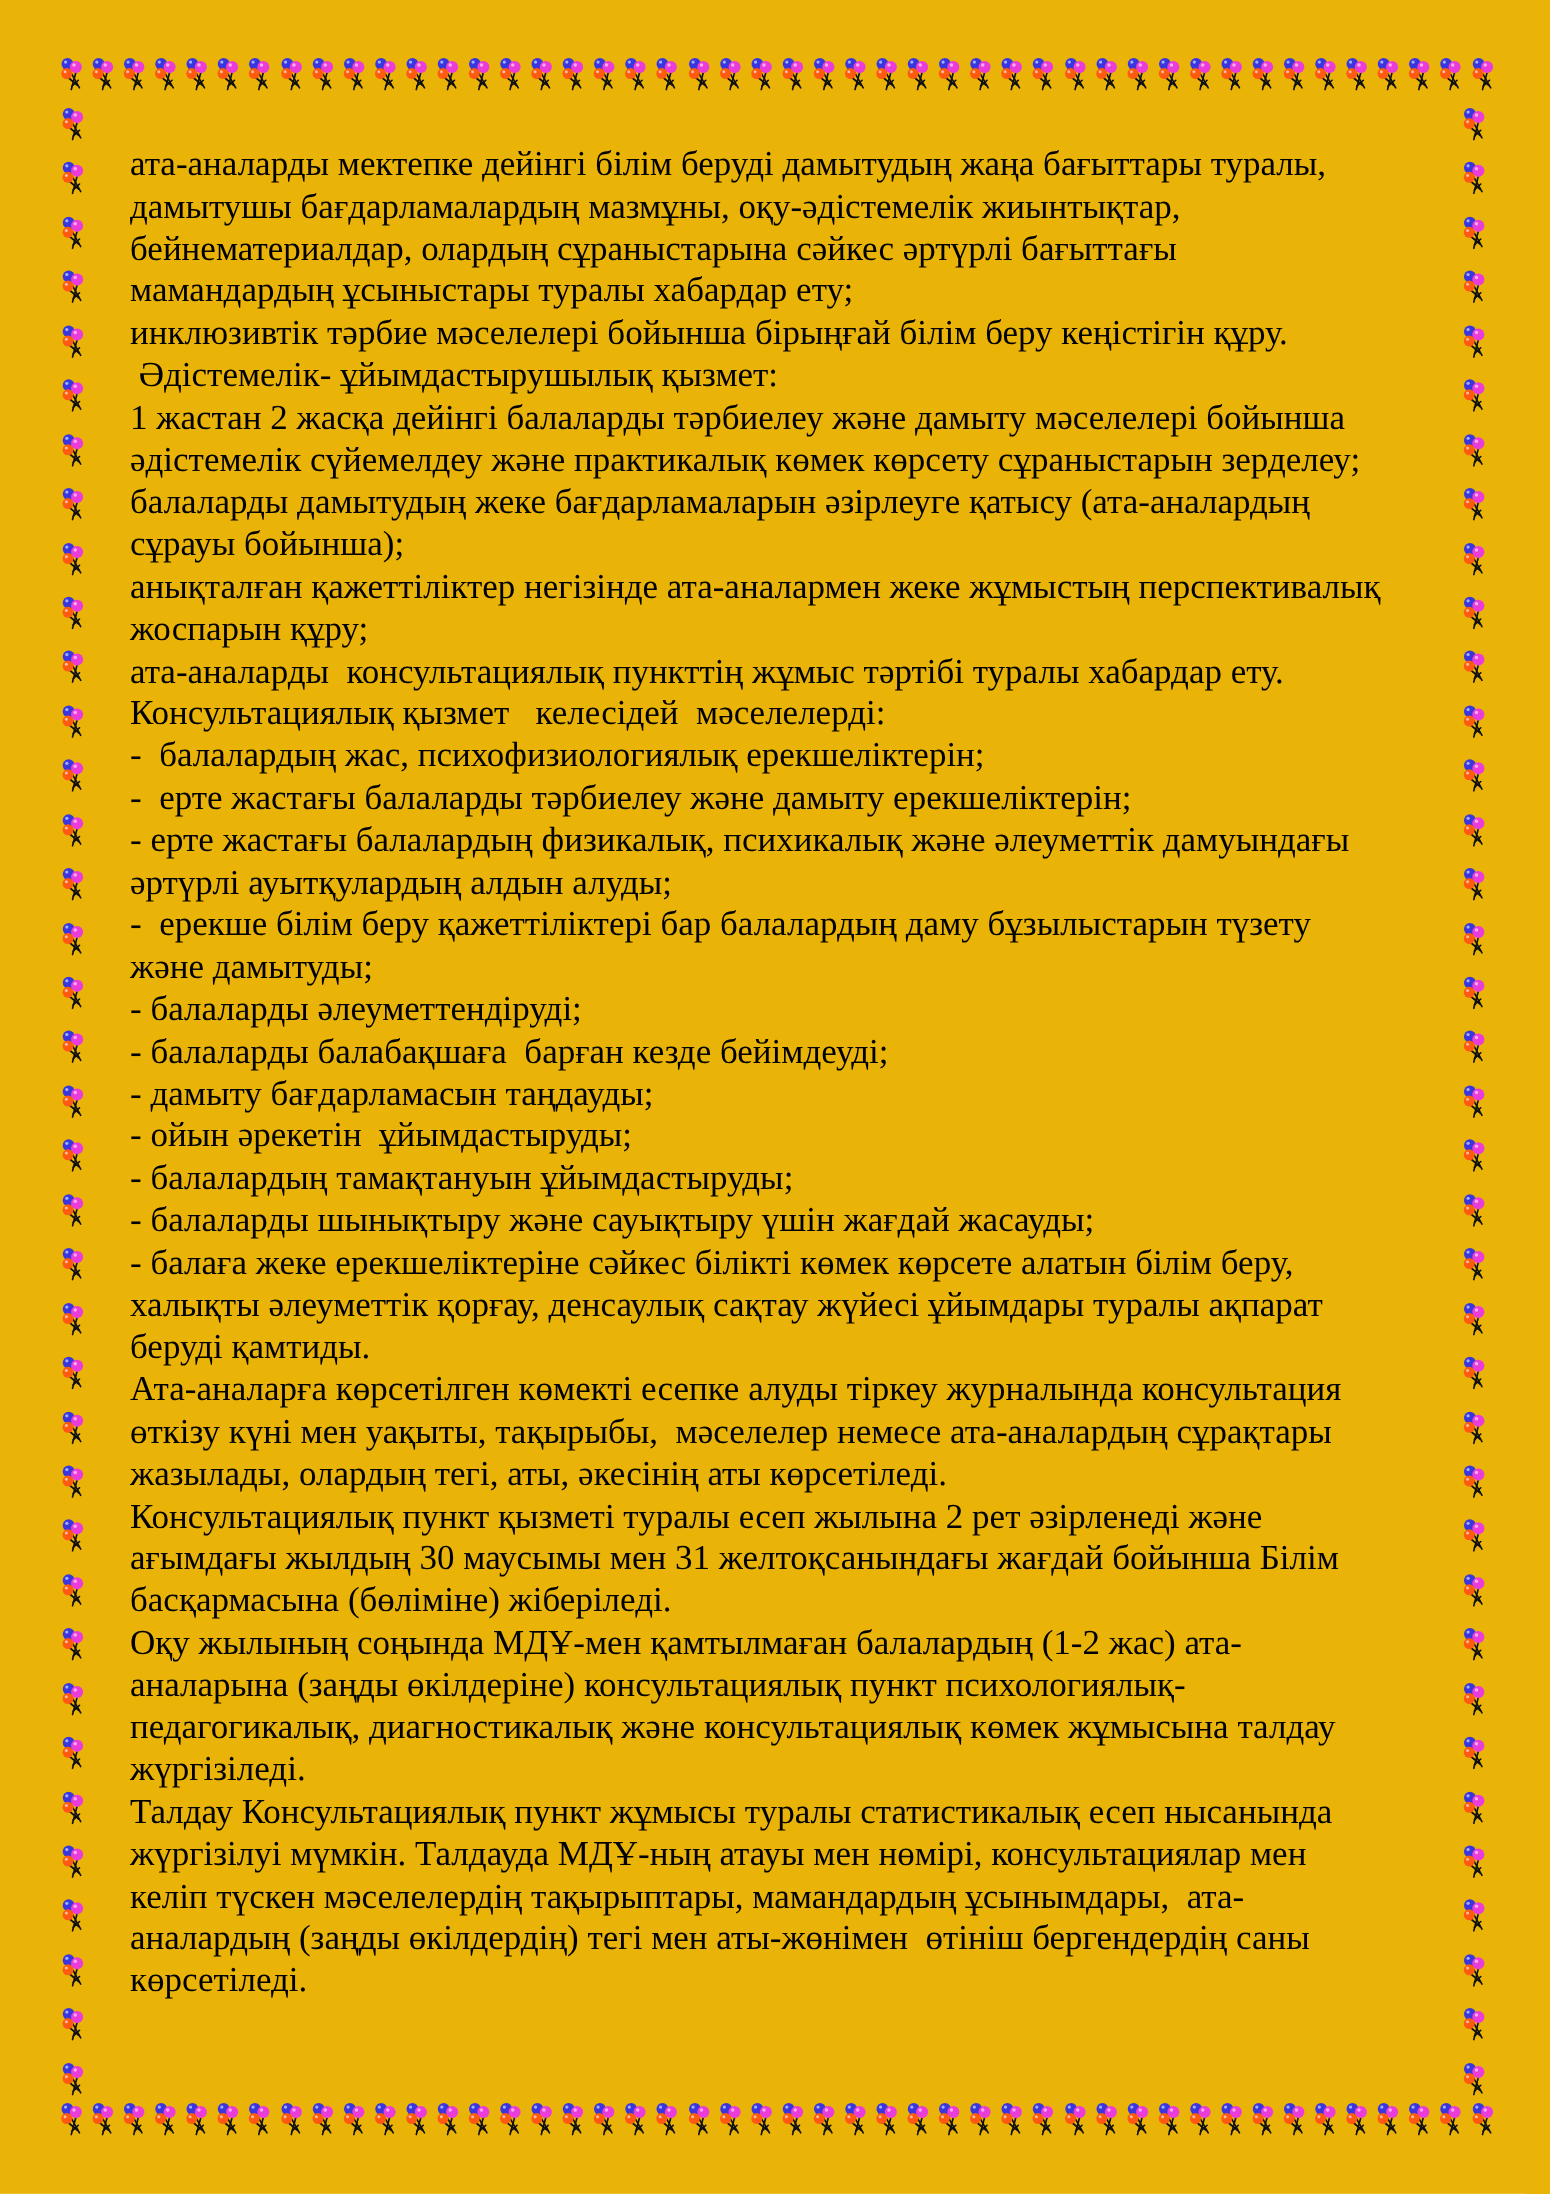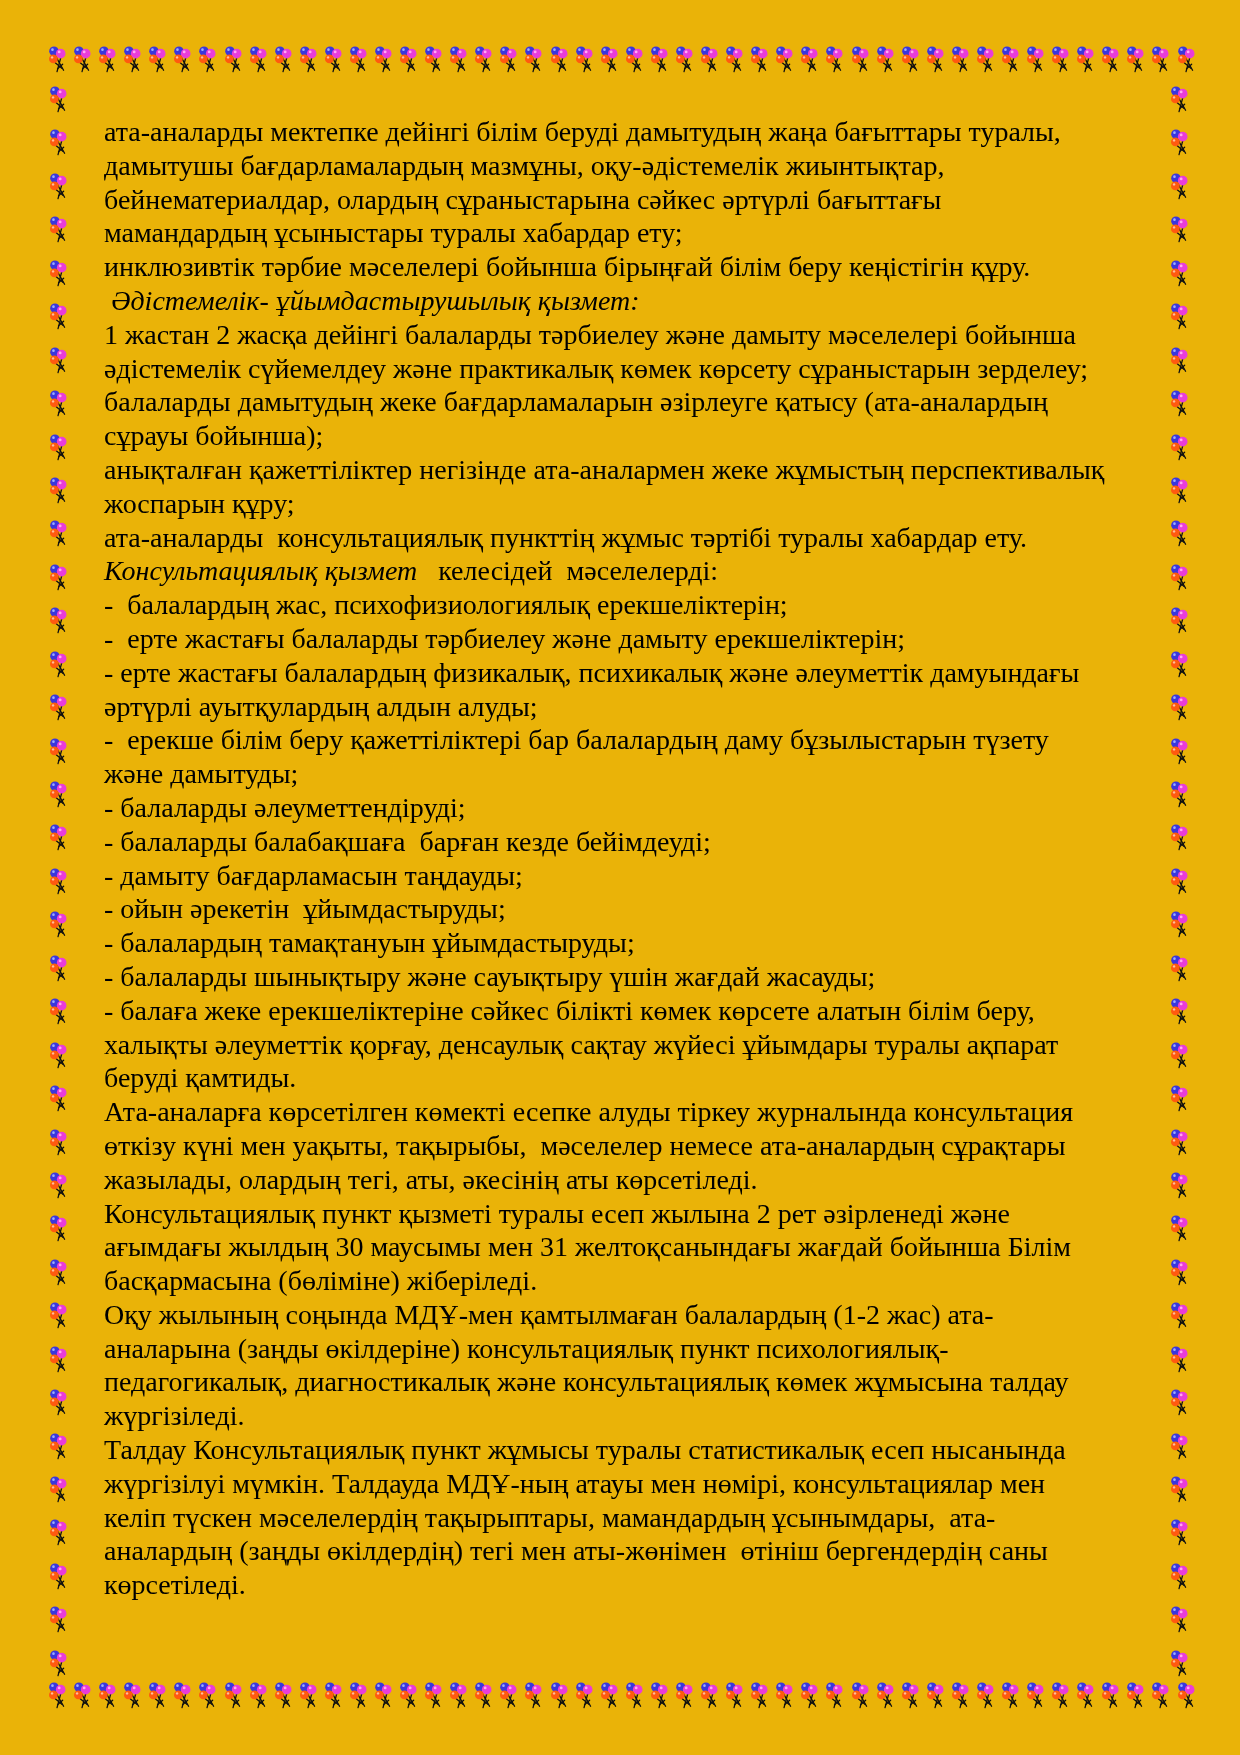--- a/index.html
+++ b/index.html
@@ -35,21 +35,21 @@
     left: 104px;
     top: 115px;
     width: 1048px;
     color: #000000;
     font-family: "Liberation Serif", "DejaVu Serif", serif;
     font-size: 28px;
     line-height: 33.8px;
     white-space: pre;
   }
   .text-line { height: 33.8px; }
-  .italic { font-style: italic; }
+  .italic { }
 </style>
 </head>
 <body>
 
 <div class="page">
   <div class="band h band-top">
       <span class="balloon-icon">
         <svg viewBox="0 0 20 30" width="19" height="28" xmlns="http://www.w3.org/2000/svg">
           <g stroke="#101010" stroke-width="1.4" stroke-linecap="round">
             <line x1="7.5" y1="10" x2="16.5" y2="26"></line>

